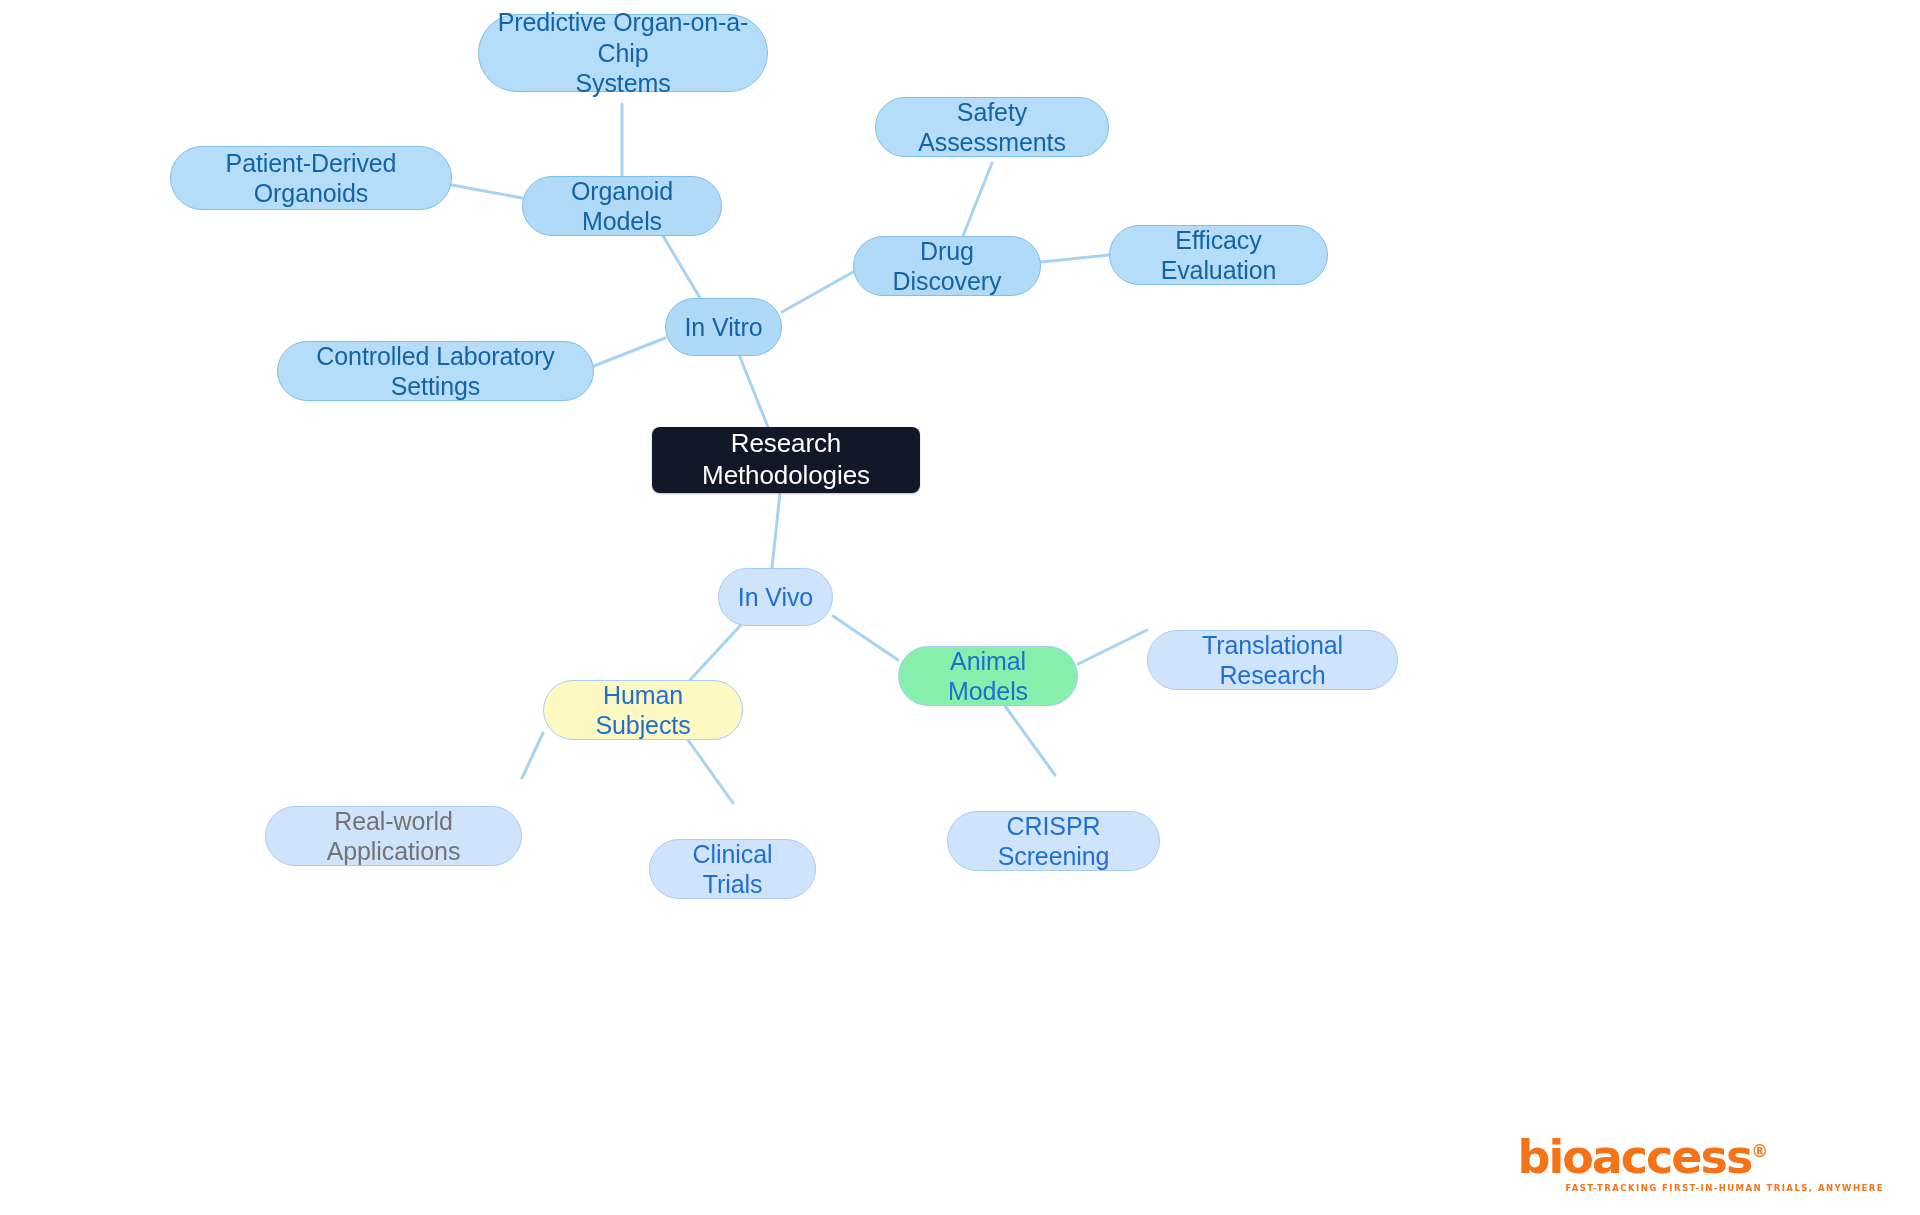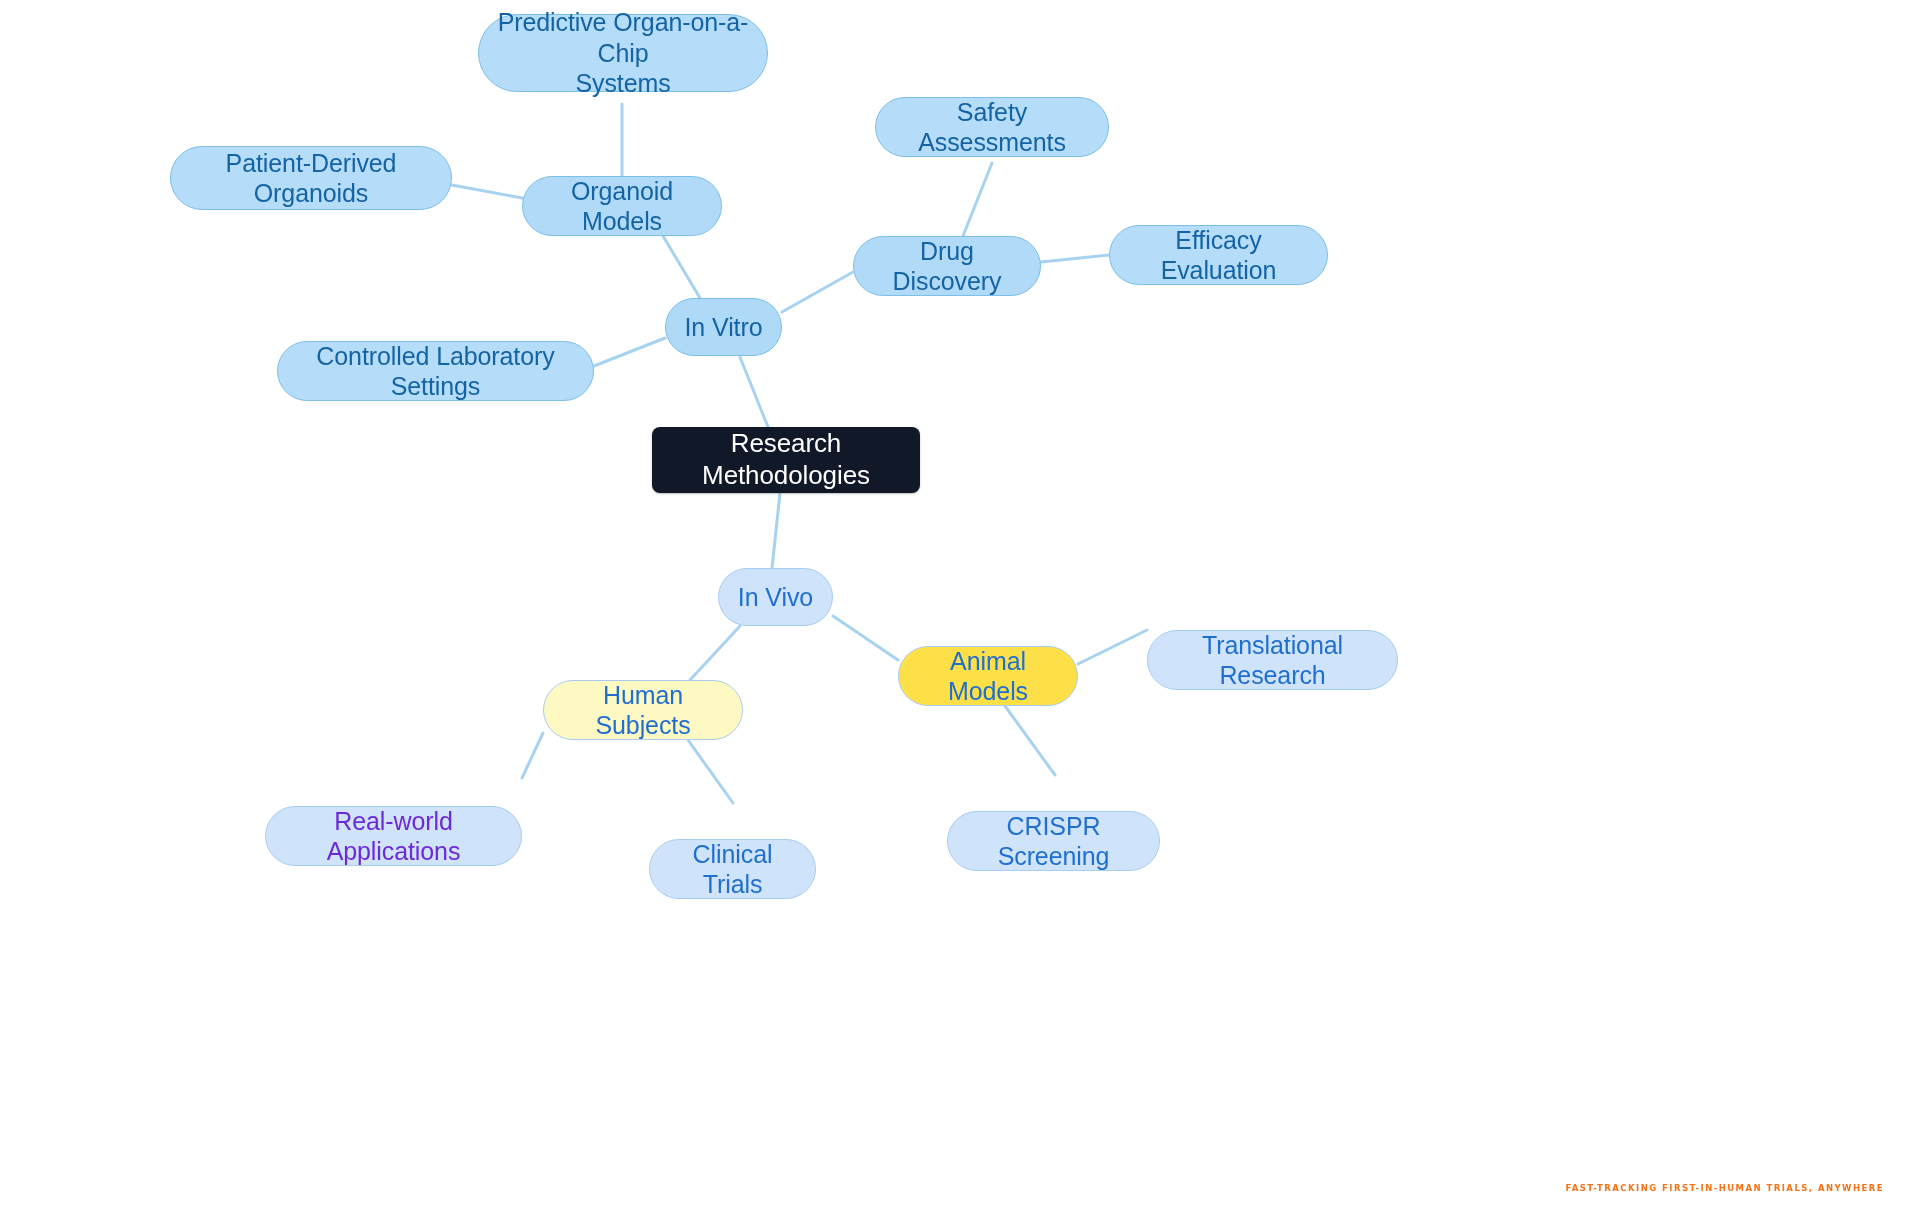--- a/index.html
+++ b/index.html
@@ -145,24 +145,25 @@
       <div class="node l2-vitro" style="background: rgb(177, 218, 248); color: rgb(20, 100, 165); left: 522px; top: 176px; width: 200px; height: 60px;">Organoid Models</div>
       <div class="node l3-vitro" style="background: rgb(181, 220, 248); color: rgb(20, 100, 165); left: 478px; top: 14px; width: 290px; height: 78px;">Predictive Organ-on-a-Chip
 Systems</div>
       <div class="node l3-vitro" style="background: rgb(181, 220, 248); color: rgb(20, 100, 165); left: 170px; top: 146px; width: 282px; height: 64px;">Patient-Derived Organoids</div>
       <div class="node l2-vitro" style="background: rgb(177, 218, 248); color: rgb(20, 100, 165); left: 853px; top: 236px; width: 188px; height: 60px;">Drug Discovery</div>
       <div class="node l3-vitro" style="background: rgb(181, 220, 248); color: rgb(20, 100, 165); left: 875px; top: 97px; width: 234px; height: 60px;">Safety Assessments</div>
       <div class="node l3-vitro" style="background: rgb(181, 220, 248); color: rgb(20, 100, 165); left: 1109px; top: 225px; width: 219px; height: 60px;">Efficacy Evaluation</div>
       <div class="node l2-vitro" style="background: rgb(181, 220, 248); color: rgb(20, 100, 165); left: 277px; top: 341px; width: 317px; height: 60px;">Controlled Laboratory Settings</div>
       <div class="node l1-vivo" style="background: rgb(207, 228, 251); color: rgb(31, 111, 208); left: 718px; top: 568px; width: 115px; height: 58px;">In Vivo</div>
       <div class="node l2-vivo" style="background: #fef9c3; color: rgb(31, 111, 208); left: 543px; top: 680px; width: 200px; height: 60px;">Human Subjects</div>
-      <div class="node l3-vivo" style="background: rgb(207, 228, 251); color: #6d28d9; left: 265px; top: 770px; width: 257px; height: 60px;">Real-world Applications</div>
+      <div class="node l3-vivo" style="background: rgb(207, 228, 251); color: #737373; left: 265px; top: 770px; width: 257px; height: 60px;">Real-world Applications</div>
       <div class="node l3-vivo" style="background: rgb(207, 228, 251); color: rgb(31, 111, 208); left: 649px; top: 803px; width: 167px; height: 60px;">Clinical Trials</div>
-      <div class="node l2-vivo" style="background: #fde047; color: rgb(31, 111, 208); left: 898px; top: 646px; width: 180px; height: 60px;">Animal Models</div>
+      <div class="node l2-vivo" style="background: #86efac; color: rgb(31, 111, 208); left: 898px; top: 646px; width: 180px; height: 60px;">Animal Models</div>
       <div class="node l3-vivo" style="background: rgb(207, 228, 251); color: rgb(31, 111, 208); left: 1147px; top: 594px; width: 251px; height: 60px;">Translational Research</div>
       <div class="node l3-vivo" style="background: rgb(207, 228, 251); color: rgb(31, 111, 208); left: 947px; top: 775px; width: 213px; height: 60px;">CRISPR Screening</div>
     </div>
 
   <div id="logo">
+    <div class="wordmark"><span>bioaccess</span><span class="reg">®</span></div>
     <div class="tagline">FAST-TRACKING FIRST-IN-HUMAN TRIALS, ANYWHERE</div>
   </div>
 
 </div>
 
 </body></html>

